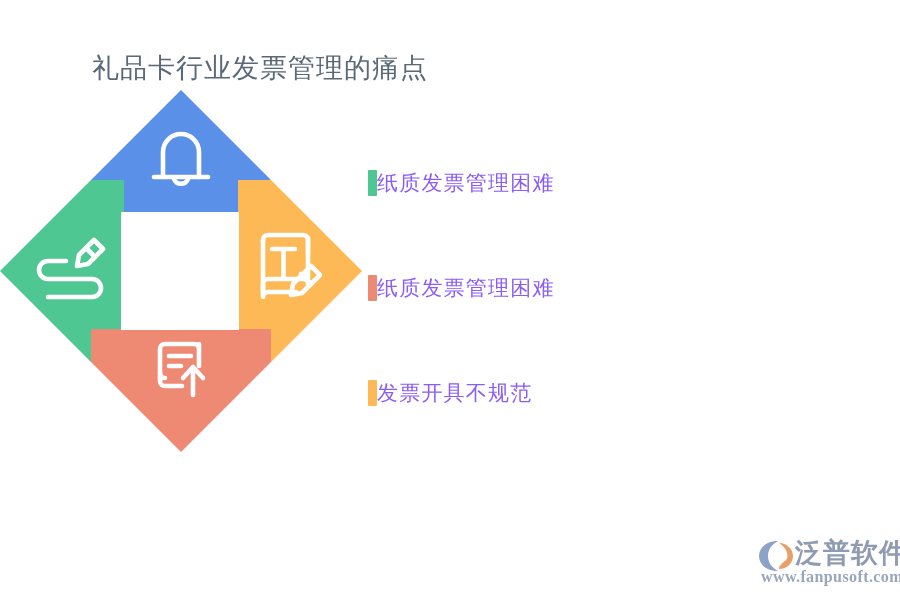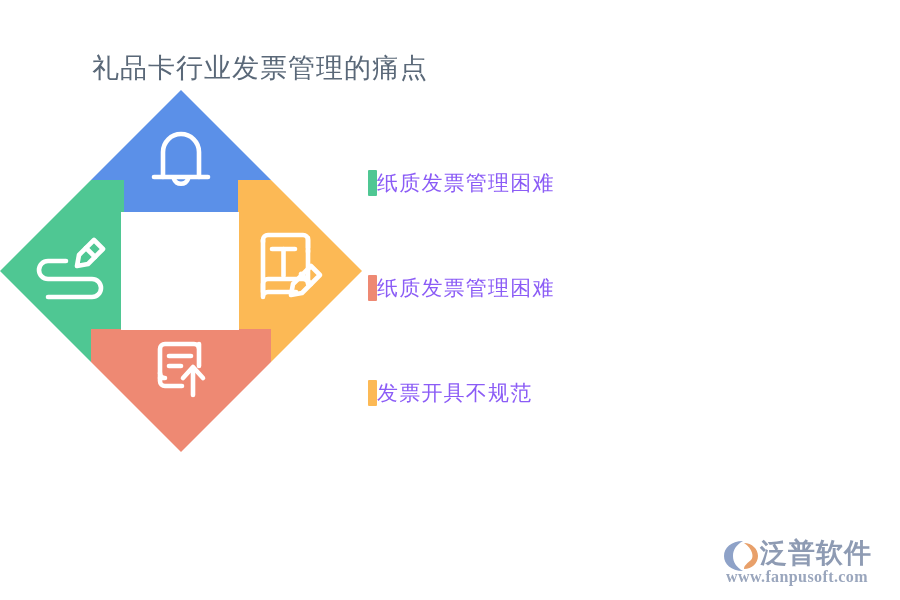--- a/index.html
+++ b/index.html
@@ -68,21 +68,21 @@
   .legend-label {
     font-size: 21px;
     color: #8b5cf6;
     letter-spacing: 1.2px;
     white-space: nowrap;
   }
 
   
   #brand-logo {
     position: absolute;
-    left: 722px;
+    left: 757px;
     top: 533px;
     width: 140px;
     height: 56px;
   }
   #brand-mark {
     position: absolute;
     left: 0px;
     top: 6px;
     width: 40px;
     height: 34px;

